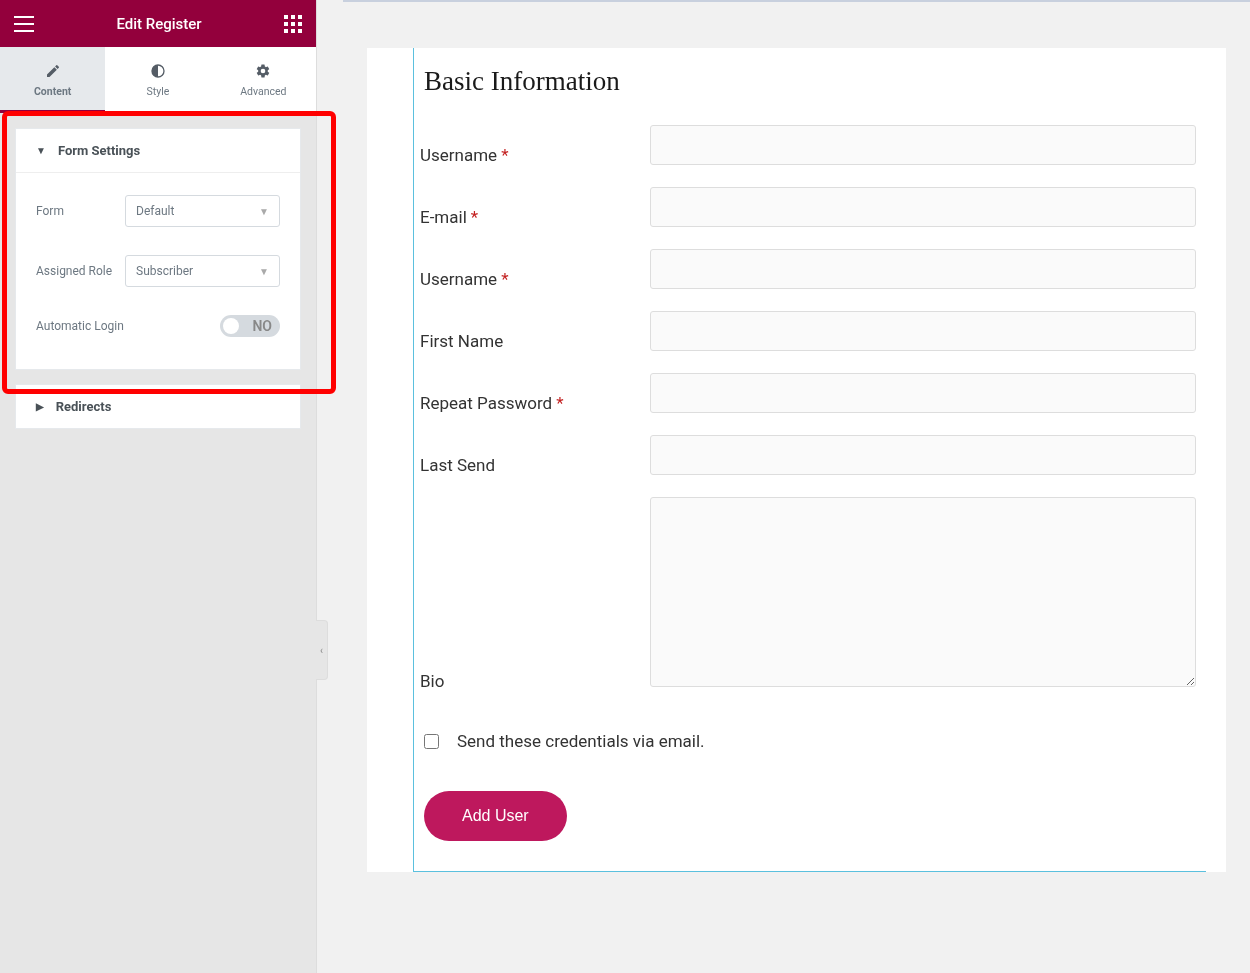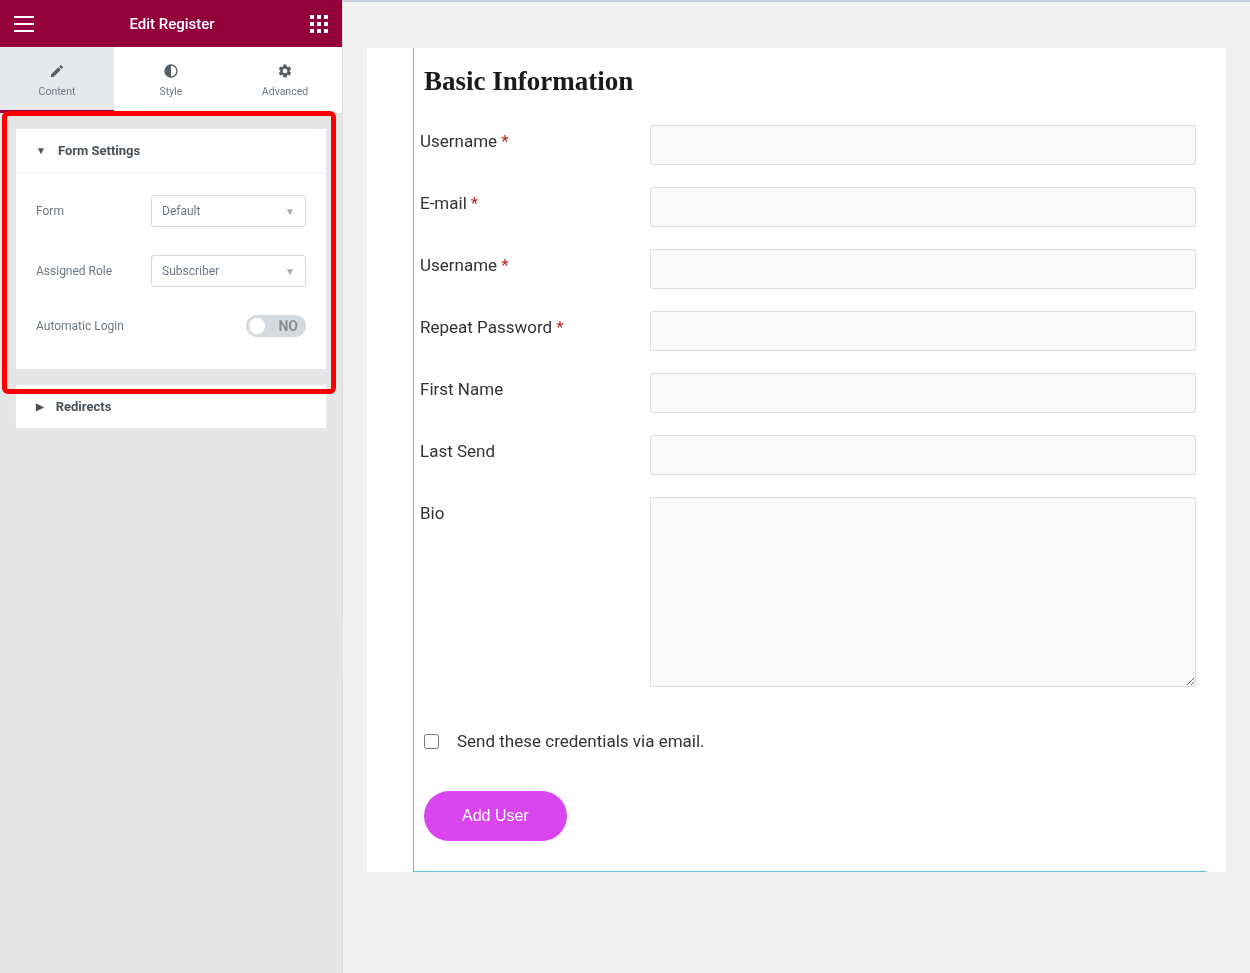--- a/index.html
+++ b/index.html
@@ -7,21 +7,21 @@
       font-family: -apple-system, BlinkMacSystemFont, "Segoe UI", Roboto, "Helvetica Neue", Arial, sans-serif;
       background: #f1f1f1;
       width: 1250px;
       height: 973px;
       overflow: hidden;
       position: relative;
     }
 
     
     .sidebar {
-      width: 343px;
+      width: 317px;
       height: 100%;
       background: #e6e6e6;
       position: absolute;
       left: 0;
       top: 0;
       border-right: 1px solid #ddd;
     }
 
     .sidebar-header {
       background: #93003c;
@@ -79,20 +79,21 @@
       align-items: center;
       justify-content: center;
       cursor: pointer;
       color: #6d7882;
       font-size: 10.5px;
       gap: 6px;
       position: relative;
     }
     .tab.active {
       background: #e6e9ec;
+      font-weight: bold;
     }
     .tab.active::after {
       content: "";
       position: absolute;
       bottom: 0;
       left: 0;
       width: 100%;
       height: 3px;
       background: #93003c;
     }
@@ -241,29 +242,29 @@
       border-left: 1px solid #5bc0de;
       border-bottom: 1px solid #5bc0de;
       padding: 18px 10px 30px 6px;
       margin-left: 46px;
       margin-right: 20px;
     }
 
     .section-title {
       font-family: Georgia, "Times New Roman", serif;
       font-size: 27px;
-      font-weight: 700;
+      font-weight: 400;
       color: #1a1a1a;
       margin-bottom: 28px;
       padding-left: 4px;
     }
 
     .form-row {
       display: flex;
-      align-items: flex-start;
+      align-items: flex-end;
       margin-bottom: 22px;
     }
     .form-label {
       width: 230px;
       font-size: 17px;
       color: #333;
       padding-top: 6px;
     }
     .req { color: #c32121; margin-left: 4px; }
     .form-input-wrap { flex: 1; }
@@ -294,21 +295,21 @@
       margin: 40px 0 40px 4px;
       font-size: 17px;
       color: #333;
     }
     .checkbox-row input[type="checkbox"] {
       width: 15px;
       height: 15px;
     }
 
     .submit-btn {
-      background: #d946ef;
+      background: #be185d;
       color: #fff;
       border: none;
       border-radius: 28px;
       padding: 16px 38px;
       font-size: 16px;
       cursor: pointer;
       margin-left: 4px;
     }
 
     
@@ -445,29 +446,29 @@
       </div>
 
       <div class="form-row">
         <div class="form-label">
           <span>Username</span><span class="req">*</span>
         </div>
         <div class="form-input-wrap"><input class="text-input" type="password" style=""></div>
       </div>
 
       <div class="form-row">
+        <div class="form-label">First Name</div>
+        <div class="form-input-wrap"><input class="text-input" type="text" style=""></div>
+      </div>
+
+      <div class="form-row">
         <div class="form-label">
           <span>Repeat Password</span><span class="req">*</span>
         </div>
         <div class="form-input-wrap"><input class="text-input" type="password" style=""></div>
-      </div>
-
-      <div class="form-row">
-        <div class="form-label">First Name</div>
-        <div class="form-input-wrap"><input class="text-input" type="text" style=""></div>
       </div>
 
       <div class="form-row">
         <div class="form-label">Last Send</div>
         <div class="form-input-wrap"><input class="text-input" type="text" style=""></div>
       </div>
 
       <div class="form-row">
         <div class="form-label">Bio</div>
         <div class="form-input-wrap"><textarea class="textarea" style=""></textarea></div>

